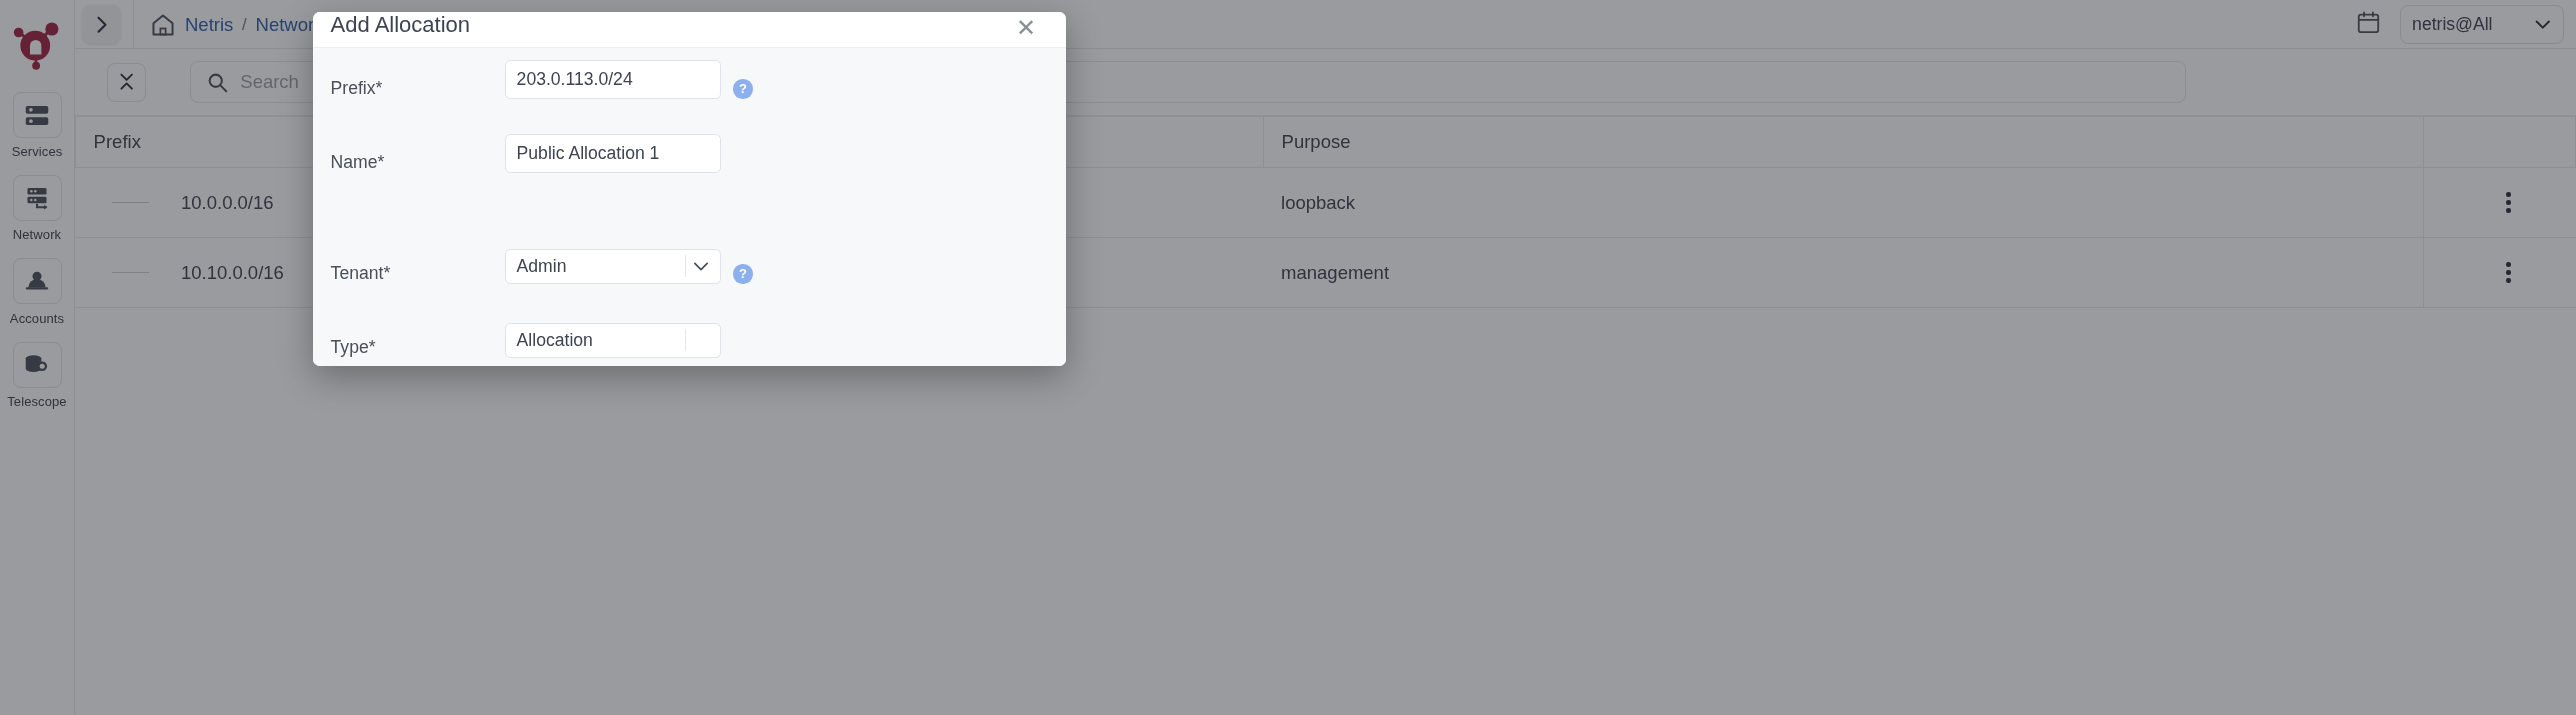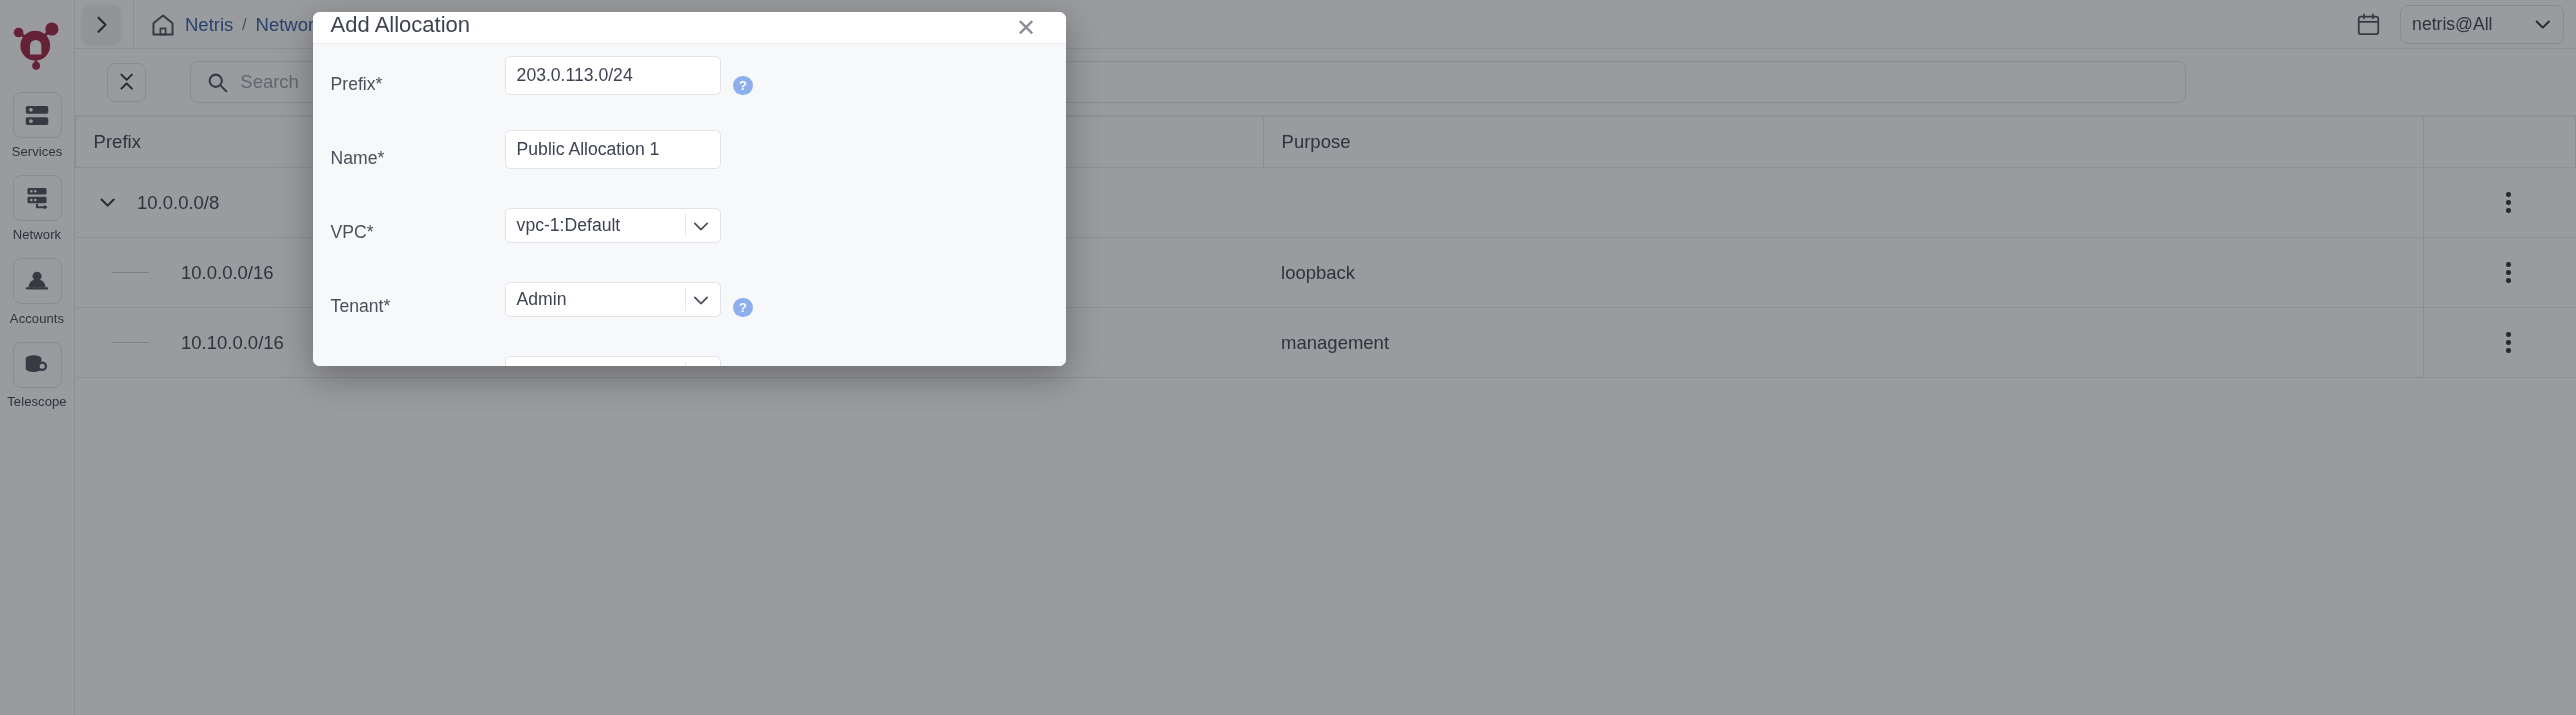--- a/index.html
+++ b/index.html
@@ -40,21 +40,21 @@
   }
   .collapse-pill {
     width: 39px; height: 39px; background: #f1f2f4; border-radius: 9.7px;
     display: flex; align-items: center; justify-content: center;
     box-shadow: 0 0.9px 2.6px rgba(0,0,0,.10); cursor: pointer; flex: 0 0 auto;
   }
   .topbar-div { width: 0.9px; height: 49px; background: #e4e7ec; margin-left: 12.3px; }
   .breadcrumb { display: flex; align-items: center; gap: 8.8px; margin-left: 16px; }
   .crumb-link { color: #2f5fa8; font-size: 18.5px; cursor: pointer; text-align: right; }
   .crumb-sep { color: #6d7481; font-size: 16.7px; }
-  .topbar-right { margin-left: auto; display: flex; align-items: center; gap: 14px; }
+  .topbar-right { margin-left: auto; display: flex; align-items: flex-start; gap: 14px; }
   .icon-btn { width: 35px; height: 35px; display:flex; align-items:center;
     justify-content:center; cursor: pointer; }
   .account-select {
     min-width: 164px; height: 39px; border: 0.9px solid #dfe2e8; border-radius: 8px;
     display: flex; align-items: center; justify-content: space-between;
     padding: 0 11.4px; font-size: 17.6px; color: #3d4350; cursor: pointer; background:#fff;
   }
   .topbar-bottom-line { position:absolute; left:0; right:0; bottom:0; height:0.9px; background:#e4e7ec; }
 
   .toolbar {
@@ -283,38 +283,20 @@
           <col style="width:145px">
         </colgroup>
         <thead>
           <tr>
             <th>Prefix</th>
             <th>Purpose</th>
             <th></th>
           </tr>
         </thead>
         <tbody>
-          <tr class="row-parent">
-            <td>
-              <div class="chev-cell">
-                <svg width="19.3" height="14" viewBox="0 0 22 16" style="margin-left:5.3px">
-                  <path d="M4 4 L11 11 L18 4" stroke="#2b3039" stroke-width="2.2" fill="none" stroke-linecap="round" stroke-linejoin="round"></path>
-                </svg>
-                <span>10.0.0.0/8</span>
-              </div>
-            </td>
-            <td></td>
-            <td class="col-sep">
-              <div class="kebab">
-                  <i></i>
-                  <i></i>
-                  <i></i>
-                </div>
-            </td>
-          </tr>
 
           <tr>
             <td>
               <div class="chev-cell">
                 <span class="tree-indent" style="margin-left:19.3px">
                   <span class="tree-stub"></span>
                 </span>
                 <span style="margin-left:12.3px">10.0.0.0/16</span>
                 <span class="tag-hosts" style="margin-left:24.6px">hosts →</span>
               </div>
@@ -373,32 +355,20 @@
       <div class="frow-gap"></div>
 
       <div class="frow">
         <div class="flabel">Name*</div>
         <div class="fctrl">
           <input class="finput" value="Public Allocation 1" style="">
         </div>
       </div>
       <div class="frow-gap"></div>
 
-      <div class="frow">
-        <div class="flabel">VPC*</div>
-        <div class="fctrl">
-          <div class="fselect">
-            <span>vpc-1:Default</span>
-            <span class="sep"></span>
-            <svg class="chev" width="16" height="10.6" viewBox="0 0 18 12">
-              <path d="M2 3 L9 10 L16 3" stroke="#4a5059" stroke-width="2" fill="none" stroke-linecap="round" stroke-linejoin="round"></path>
-            </svg>
-          </div>
-        </div>
-      </div>
       <div class="frow-gap"></div>
 
       <div class="frow">
         <div class="flabel">Tenant*</div>
         <div class="fctrl">
           <div class="fselect">
             <span>Admin</span>
             <span class="sep"></span>
             <svg class="chev" width="16" height="10.6" viewBox="0 0 18 12">
               <path d="M2 3 L9 10 L16 3" stroke="#4a5059" stroke-width="2" fill="none" stroke-linecap="round" stroke-linejoin="round"></path>

